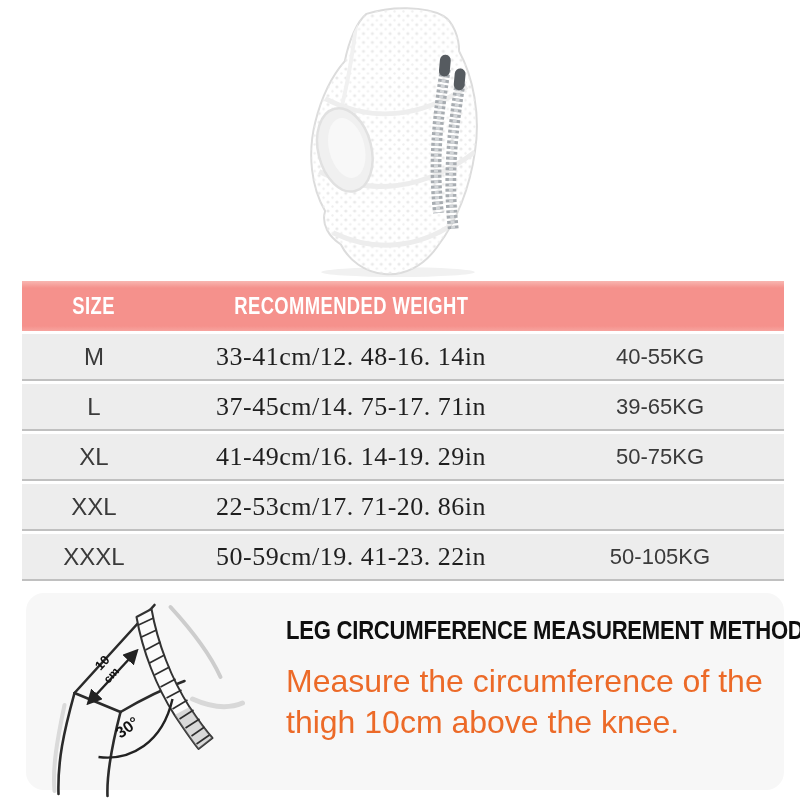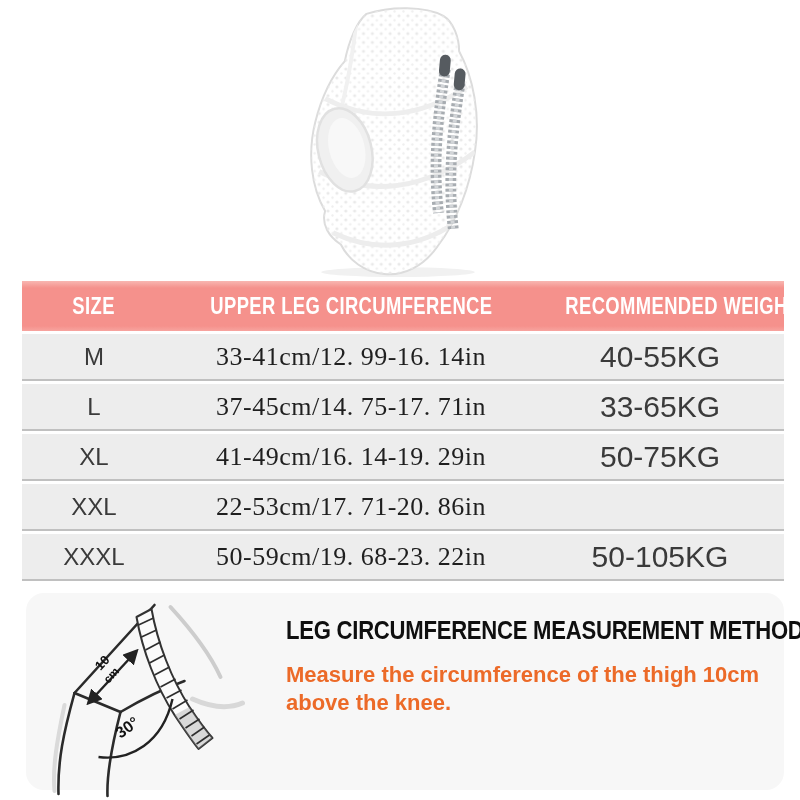--- a/index.html
+++ b/index.html
@@ -62,21 +62,21 @@
     border-bottom: 2px solid var(--row-separator, #c0c0c0);
     margin-bottom: 3px;
   }
   .cell { text-align: center; }
   .cell-size   { font-size: 24px; color: var(--text-dark, #3a3a3a); }
   .cell-circ   {
     font-family: "Liberation Serif", serif;
     font-size: 26px; color: #1f1f1f; letter-spacing: 0.5px;
     white-space: nowrap;
   }
-  .cell-weight { font-size: 30px; color: var(--text-dark, #3a3a3a); text-align: center; }
+  .cell-weight { font-size: 22px; color: var(--text-dark, #3a3a3a); text-align: center; }
 
   
   .measure-card {
     position: absolute;
     left: 26px; top: 593px;
     width: 758px; height: 197px;
     background: var(--card-gray, #f7f7f7);
     border-radius: 18px;
   }
   .leg-diagram {
@@ -94,25 +94,24 @@
     font-size: 26px;
     font-weight: bold;
     color: #0f0f0f;
     white-space: nowrap;
     transform: scaleX(0.85);
     transform-origin: left center;
     letter-spacing: -0.3px;
   }
   .measure-instruction {
     margin: 15px 0 0 0;
-    font-size: 22px;
+    font-size: 32px;
     line-height: 1.28;
     color: var(--accent-orange, #ec6a28);
     width: 480px;
-    font-weight: bold;
   }
 </style>
 </head>
 <body>
 
 <div class="page">
 
   <div class="product-image">
     <svg viewBox="0 0 260 280" width="268" height="276" aria-hidden="true">
       <defs>
@@ -152,46 +151,45 @@
         <path d="M191,80 C184,124 178,172 184,228" stroke="#a7acb1" stroke-width="11" fill="none" stroke-dasharray="3 2.4"></path>
         <path d="M191,80 C184,124 178,172 184,228" stroke="#d2d5d8" stroke-width="4" fill="none" stroke-dasharray="3 2.4"></path>
         <line x1="191" y1="71" x2="190" y2="82" stroke="#565b60" stroke-width="11" stroke-linecap="round"></line>
       </g>
     </svg>
   </div>
 
   <div class="size-table">
     <div class="thead">
       <div class="th"><span class="cond">SIZE</span></div>
-      <div class="th"><span class="cond">UPPER LEG CIRCUMFERENCE</span></div>
       <div class="th"><span class="cond">RECOMMENDED WEIGHT</span></div>
     </div>
 
     <div class="trow">
       <div class="cell cell-size">M</div>
-      <div class="cell cell-circ">33-41cm/12. 99-16. 14in</div>
+      <div class="cell cell-circ">33-41cm/12. 48-16. 14in</div>
       <div class="cell cell-weight">40-55KG</div>
     </div>
     <div class="trow">
       <div class="cell cell-size">L</div>
       <div class="cell cell-circ">37-45cm/14. 75-17. 71in</div>
-      <div class="cell cell-weight">33-65KG</div>
+      <div class="cell cell-weight">39-65KG</div>
     </div>
     <div class="trow">
       <div class="cell cell-size">XL</div>
       <div class="cell cell-circ">41-49cm/16. 14-19. 29in</div>
       <div class="cell cell-weight">50-75KG</div>
     </div>
     <div class="trow">
       <div class="cell cell-size">XXL</div>
       <div class="cell cell-circ">22-53cm/17. 71-20. 86in</div>
     </div>
     <div class="trow">
       <div class="cell cell-size">XXXL</div>
-      <div class="cell cell-circ">50-59cm/19. 68-23. 22in</div>
+      <div class="cell cell-circ">50-59cm/19. 41-23. 22in</div>
       <div class="cell cell-weight">50-105KG</div>
     </div>
   </div>
 
   <div class="measure-card">
 
     <svg class="leg-diagram" viewBox="0 0 235 205" aria-hidden="true">
       <defs>
         <marker id="arrow" viewBox="0 0 10 10" refX="8" refY="5" markerWidth="6.5" markerHeight="6.5" orient="auto-start-reverse">
           <path d="M0,0 L10,5 L0,10 Z" fill="#222222"></path>

